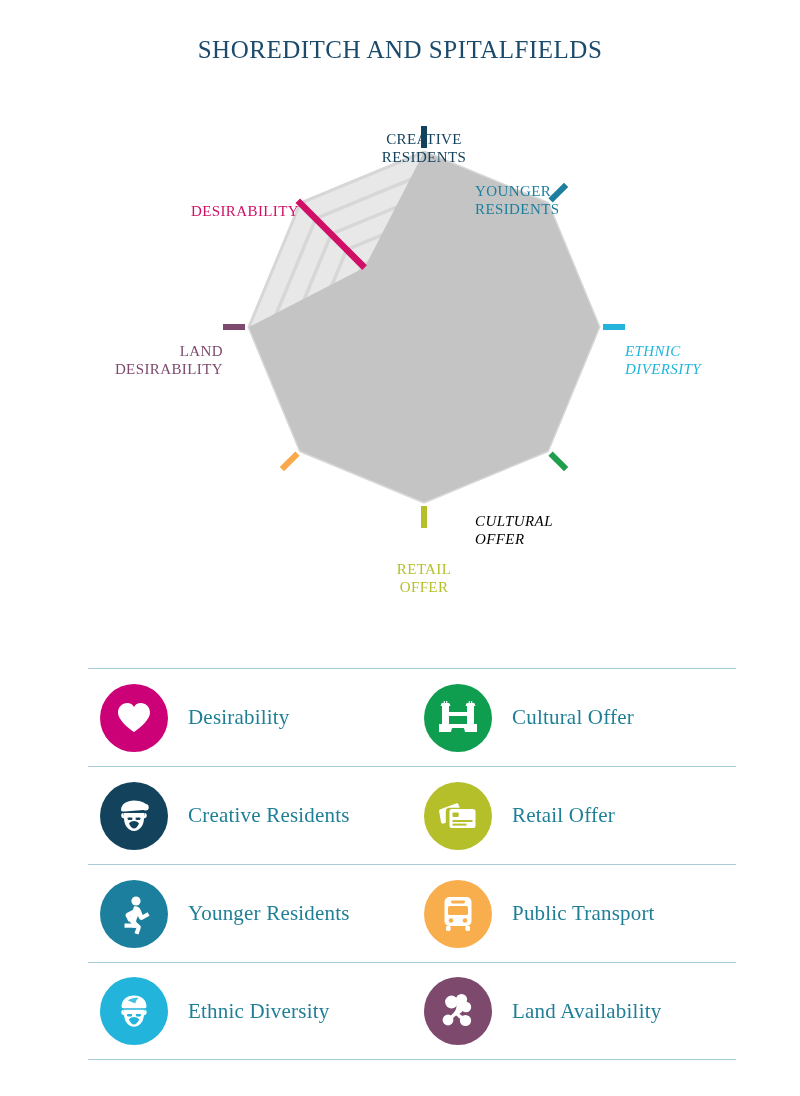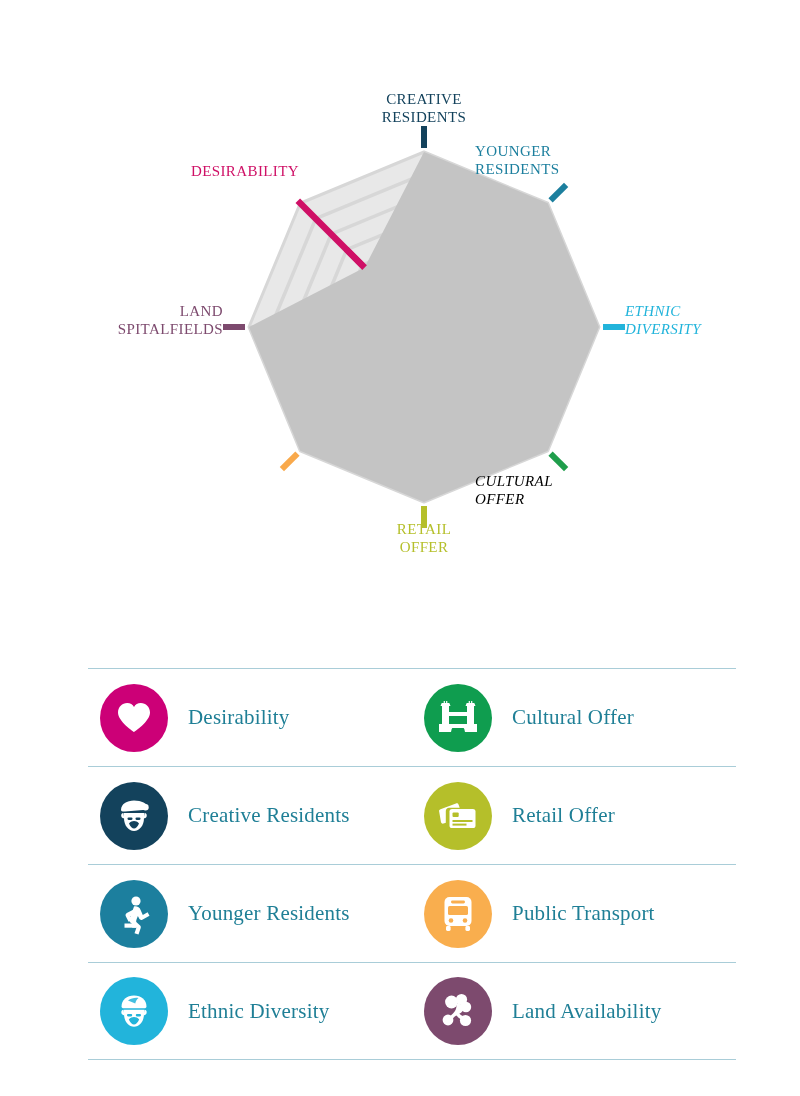--- a/index.html
+++ b/index.html
@@ -26,20 +26,21 @@
   .radar-wrap{position:absolute;top:80px;left:60px;width:680px;height:520px;}
   .radar-svg{display:block;width:680px;height:520px;}
 
   .axis-label{
     position:absolute;
     font-family:"Liberation Serif", serif;
     font-size:15px;
     line-height:18px;
     letter-spacing:.4px;
     white-space:pre-line;
+    margin-top:40px;
   }
 
   
   .legend{
     position:absolute;
     left:88px;top:668px;
     width:648px;
   }
   .legend-row{
     display:flex;
@@ -67,20 +68,21 @@
     font-size:21px;
     color:#1f7f96;
     letter-spacing:.2px;
   }
 </style>
 </head>
 <body>
 
 <div class="page">
 
+  <div class="chart-title" style="color: rgb(27, 74, 107);">SHOREDITCH AND SPITALFIELDS</div>
 
   <div class="radar-wrap">
     <svg class="radar-svg" viewBox="0 0 680 520">
       <g id="radar-grid"></g>
       <g id="radar-outer">
           <polygon points="364,72 487.7436867076458,123.25631329235419 539,247 487.7436867076458,370.7436867076458 364,422 240.2563132923542,370.7436867076458 189,247.00000000000003 240.25631329235415,123.25631329235419" fill="#e8e8e8"></polygon>
         </g>
       <g id="radar-web">
           <polygon points="364,225.125 379.4679608384557,231.53203916154428 385.875,247 379.4679608384557,262.4679608384557 364,268.875 348.5320391615443,262.4679608384557 342.125,247 348.5320391615443,231.53203916154428" fill="none" stroke="#d7d7d7" stroke-width="3.5" stroke-linejoin="round"></polygon>
           <polygon points="364,203.25 394.93592167691145,216.06407832308855 407.75,247 394.93592167691145,277.93592167691145 364,290.75 333.06407832308855,277.93592167691145 320.25,247 333.06407832308855,216.06407832308855" fill="none" stroke="#d7d7d7" stroke-width="3.5" stroke-linejoin="round"></polygon>
@@ -119,21 +121,21 @@
 RESIDENTS</div>
     <div class="axis-label" id="lbl-1" style="color: rgb(28, 127, 158); top: 62px; left: 415px; width: 180px;">YOUNGER
 RESIDENTS</div>
     <div class="axis-label" id="lbl-2" style="color: rgb(34, 180, 219); text-align: left; top: 222px; left: 565px; width: 120px; font-style: italic;">ETHNIC
 DIVERSITY</div>
     <div class="axis-label" id="lbl-3" style="color: #000000; text-align: left; top: 392px; left: 415px; width: 180px; font-style: italic;">CULTURAL
 OFFER</div>
     <div class="axis-label" id="lbl-4" style="color: rgb(181, 191, 42); text-align: center; top: 440px; left: 274px; width: 180px;">RETAIL
 OFFER</div>
     <div class="axis-label" id="lbl-6" style="color: rgb(125, 74, 110); text-align: right; top: 222px; left: 33px; width: 130px;">LAND
-SPITALFIELDS</div>
+DESIRABILITY</div>
     <div class="axis-label" id="lbl-7" style="color: rgb(207, 16, 102); text-align: center; top: 82px; left: 95px; width: 180px;">DESIRABILITY</div>
   </div>
 
   <div class="legend">
 
     <div class="legend-row" style="border-top-color: rgb(169, 205, 216); border-bottom-color: rgb(169, 205, 216);">
       <div class="legend-cell">
         <div class="legend-icon" id="ic-0-l" style="background: rgb(204, 0, 119);">
             <svg width="40" height="40" viewBox="0 0 40 40">
               <path fill="#fff" d="M20 34 C20 34 4 23.5 4 14.5 C4 9 8.2 5 13.2 5 C16.3 5 18.7 6.7 20 8.9 C21.3 6.7 23.7 5 26.8 5 C31.8 5 36 9 36 14.5 C36 23.5 20 34 20 34 Z"></path>

